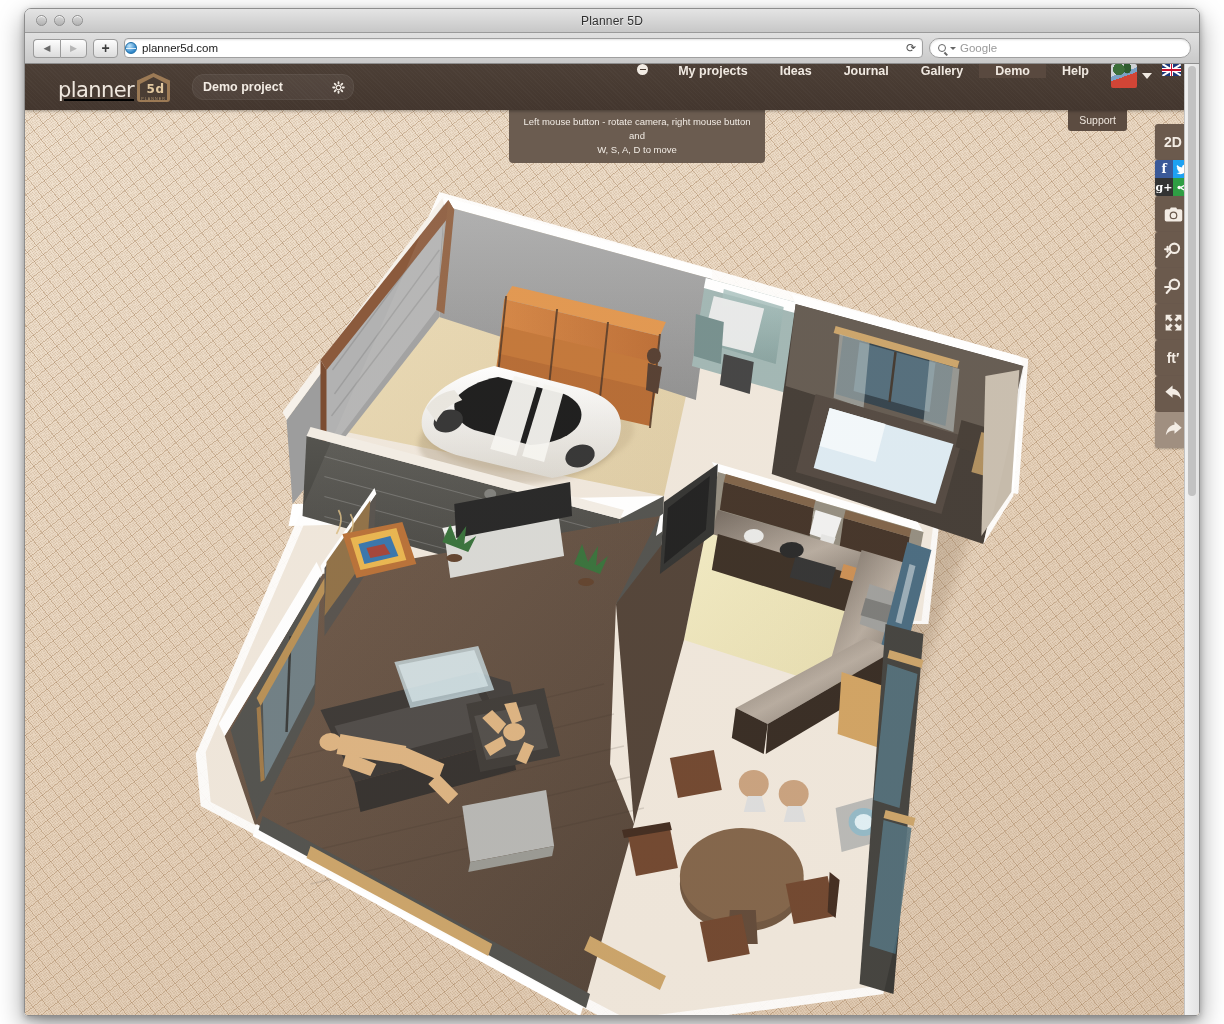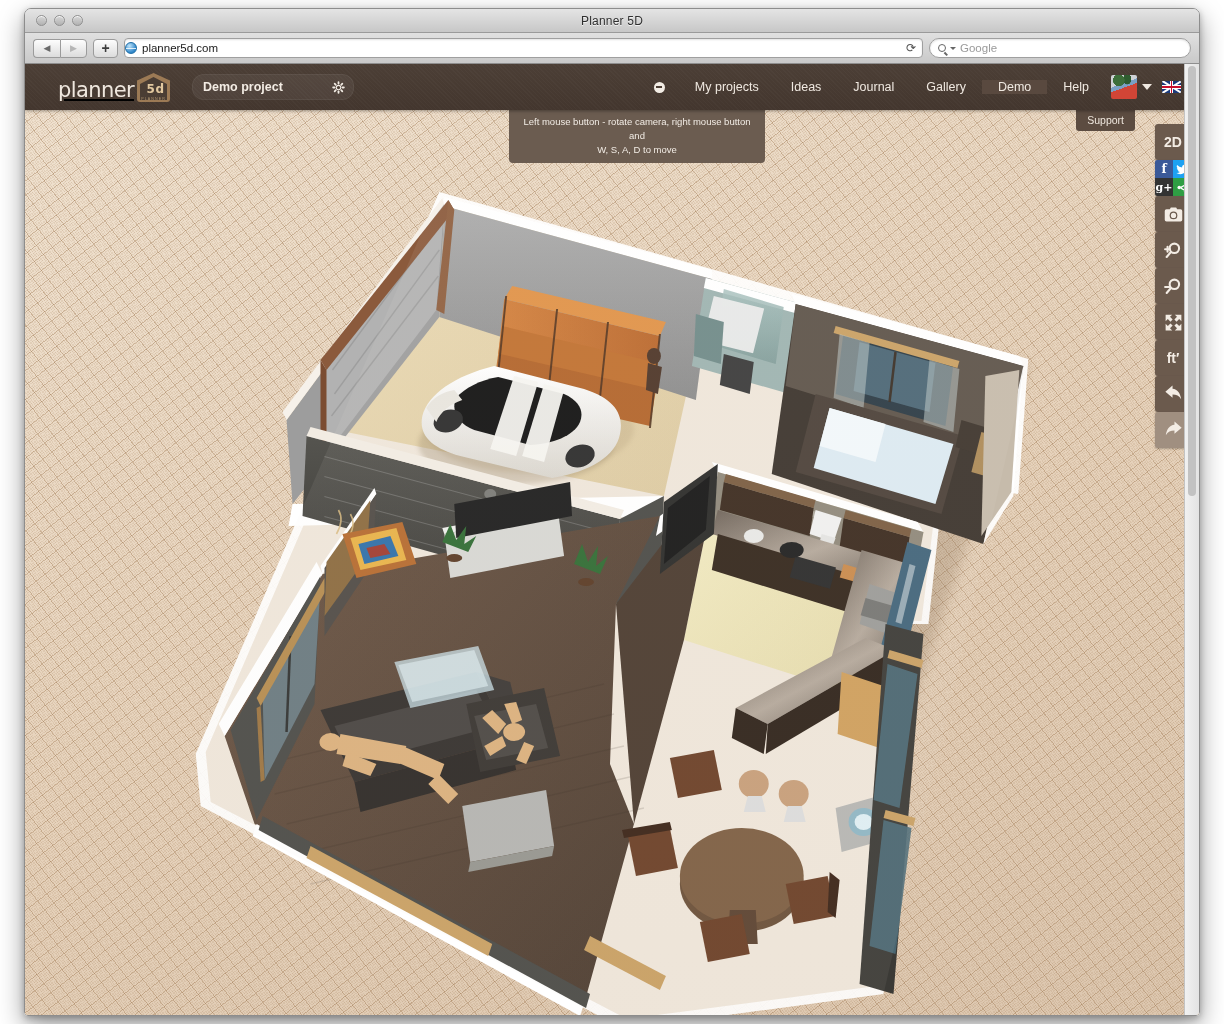--- a/index.html
+++ b/index.html
@@ -155,21 +155,21 @@
     display:flex; align-items:center; justify-content:space-between;
     padding:0 8px 0 10px;
   }
   #project-name{ font-size:12.5px; font-weight:bold; color:#f3ece4; }
   .gear{
     width:13px;height:13px; position:relative; flex:none;
   }
   .gear svg{ display:block; }
 
   #nav{
-    margin-left:auto; display:flex; align-items:center; height:46px;
+    margin-left:auto; display:flex; align-items:flex-start; height:46px;font-weight:bold;
   }
   .navitem{
     display:flex; align-items:center; padding:0 16px;
     font-size:12.5px; color:#f0e9e1;
   }
   .navitem.dot-item{ padding:0 14px 0 18px; }
   .navdot{
     width:11px;height:11px;border-radius:50%;
     background:#f2ece4; position:relative;
   }
@@ -196,21 +196,21 @@
   }
   #flag .d1,#flag .d2{position:absolute;left:-3px;top:5px;width:26px;height:2.4px;background:#fff;}
   #flag .d1{transform:rotate(32deg);} #flag .d2{transform:rotate(-32deg);}
   #flag .c-h{position:absolute;left:0;top:4.4px;width:100%;height:3.4px;background:#fff;}
   #flag .c-v{position:absolute;left:7.8px;top:0;width:3.4px;height:100%;background:#fff;}
   #flag .r-h{position:absolute;left:0;top:5.2px;width:100%;height:1.9px;background:#c8102e;}
   #flag .r-v{position:absolute;left:8.6px;top:0;width:1.9px;height:100%;background:#c8102e;}
 
   
   #support-tab{
-    position:absolute; right:64px; top:46px; z-index:38;
+    position:absolute; right:72px; top:46px; z-index:38;
     background:#5c4c41; color:#efe7de;
     font-size:10.5px; padding:4px 11px 5px;
     border-radius:0 0 3px 3px;
   }
 
   
   #hint{
     position:absolute; left:484px; top:46px; width:256px; z-index:38;
     background:#6b5c50; color:#f2ece5;
     font-size:9.5px; line-height:14px; text-align:center;

